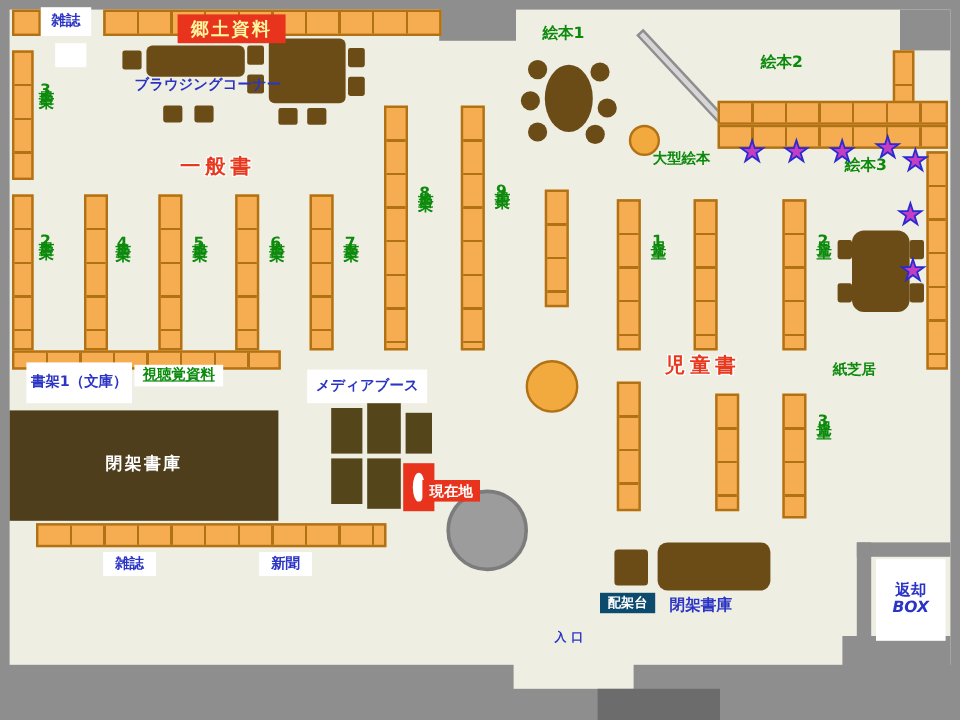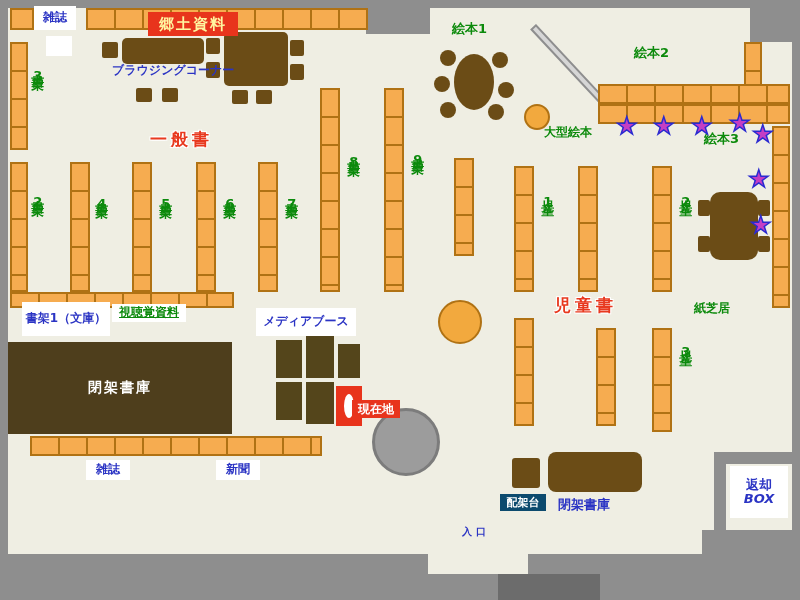--- a/index.html
+++ b/index.html
@@ -113,21 +113,21 @@
 
   <div class="abs stacks" style="left:8px;top:342px;width:224px;height:92px;">
     <span class="lbl">閉架書庫</span>
   </div>
 
   <div class="abs furn" style="left:548px;top:452px;width:94px;height:40px;border-radius:8px;"></div>
   <div class="abs furn" style="left:512px;top:458px;width:28px;height:30px;border-radius:3px;"></div>
   <div class="abs bluebox" style="left:500px;top:494px;width:46px;height:17px;">配架台</div>
   <div class="abs lbl blue" style="left:558px;top:498px;font-size:13px;">閉架書庫</div>
 
-  <div class="abs whitebox" style="left:730px;top:466px;width:58px;height:52px;flex-direction:column;text-align:right;">
+  <div class="abs whitebox" style="left:730px;top:466px;width:58px;height:68px;flex-direction:column;text-align:right;">
     <span class="lbl blue" style="font-size:13px;">返却</span>
     <span class="lbl blue" style="font-size:13px;font-style:italic;">BOX</span>
   </div>
 
   <div class="abs whitebox" style="left:34px;top:6px;width:42px;height:24px;">
     <span class="lbl blue">雑誌</span>
   </div>
   <div class="abs whitebox" style="left:46px;top:36px;width:26px;height:20px;"></div>
   <div class="abs whitebox" style="left:22px;top:302px;width:88px;height:34px;">
     <span class="lbl blue">書架1（文庫）</span>

